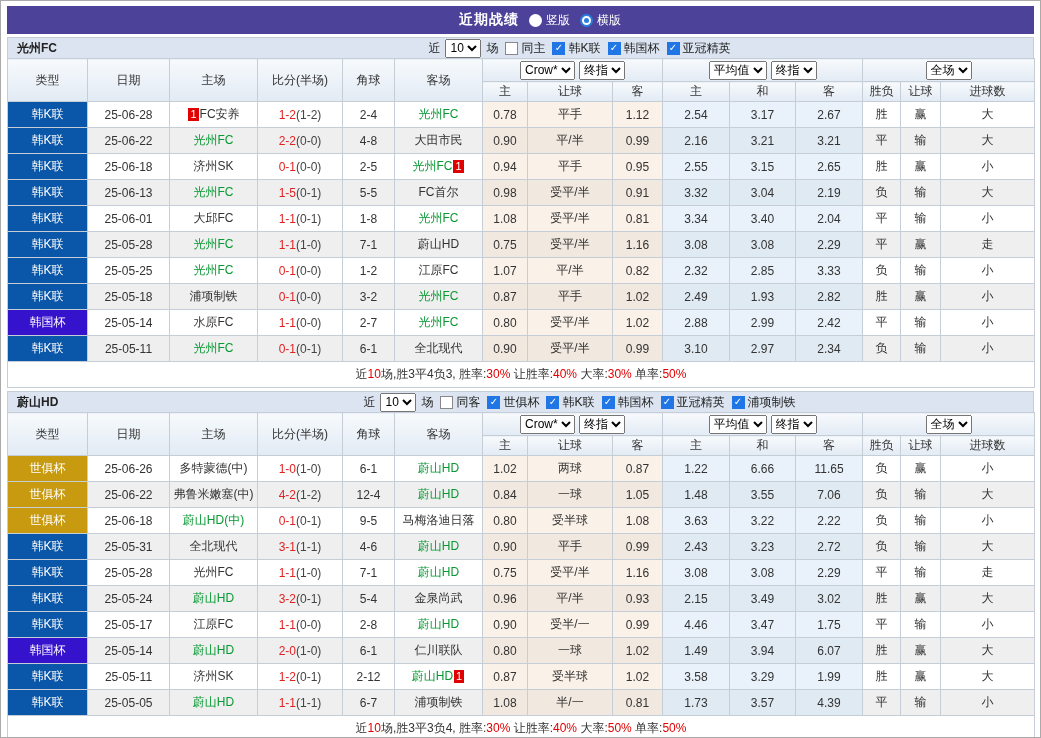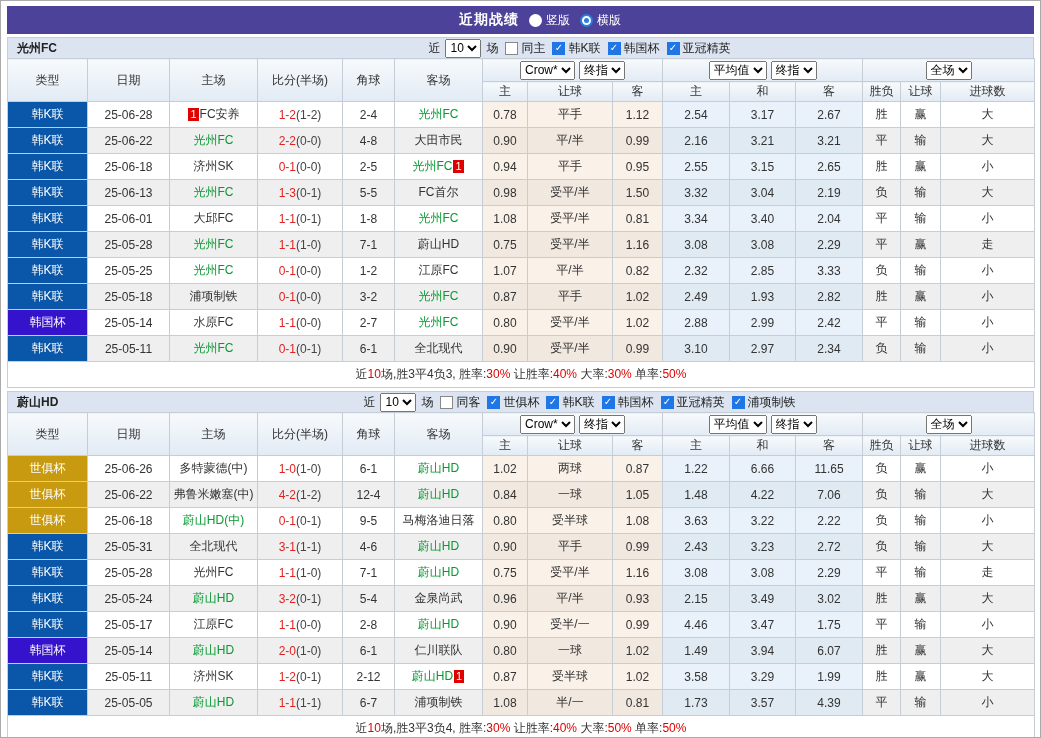--- a/index.html
+++ b/index.html
@@ -169,26 +169,26 @@
               <td class="col-avg">3.15</td>
               <td class="col-avg">2.65</td>
               <td class="t-red">胜</td>
               <td class="t-red">赢</td>
               <td class="t-blue">小</td>
             </tr>
             <tr class="alt">
               <td class="type" style="background: rgb(10, 86, 168);">韩K联</td>
               <td>25-06-13</td>
               <td><span class="green-team">光州FC</span></td>
-              <td><span class="score-main">1-3</span><span class="score-half">(0-1)</span></td>
+              <td><span class="score-main">1-5</span><span class="score-half">(0-1)</span></td>
               <td>5-5</td>
               <td><span>FC首尔</span></td>
               <td class="col-crow">0.98</td>
               <td class="col-crow">受平/半</td>
-              <td class="col-crow">1.50</td>
+              <td class="col-crow">0.91</td>
               <td class="col-avg">3.32</td>
               <td class="col-avg">3.04</td>
               <td class="col-avg">2.19</td>
               <td class="t-blue">负</td>
               <td class="t-blue">输</td>
               <td class="t-red">大</td>
             </tr>
             <tr>
               <td class="type" style="background: rgb(10, 86, 168);">韩K联</td>
               <td>25-06-01</td>
@@ -382,21 +382,21 @@
               <td class="type" style="background: rgb(199, 154, 16);">世俱杯</td>
               <td>25-06-22</td>
               <td><span>弗鲁米嫩塞(中)</span></td>
               <td><span class="score-main">4-2</span><span class="score-half">(1-2)</span></td>
               <td>12-4</td>
               <td><span class="green-team">蔚山HD</span></td>
               <td class="col-crow">0.84</td>
               <td class="col-crow">一球</td>
               <td class="col-crow">1.05</td>
               <td class="col-avg">1.48</td>
-              <td class="col-avg">4.22</td>
+              <td class="col-avg">3.55</td>
               <td class="col-avg">7.06</td>
               <td class="t-blue">负</td>
               <td class="t-blue">输</td>
               <td class="t-red">大</td>
             </tr>
             <tr>
               <td class="type" style="background: rgb(199, 154, 16);">世俱杯</td>
               <td>25-06-18</td>
               <td><span class="green-team">蔚山HD(中)</span></td>
               <td><span class="score-main">0-1</span><span class="score-half">(0-1)</span></td>

